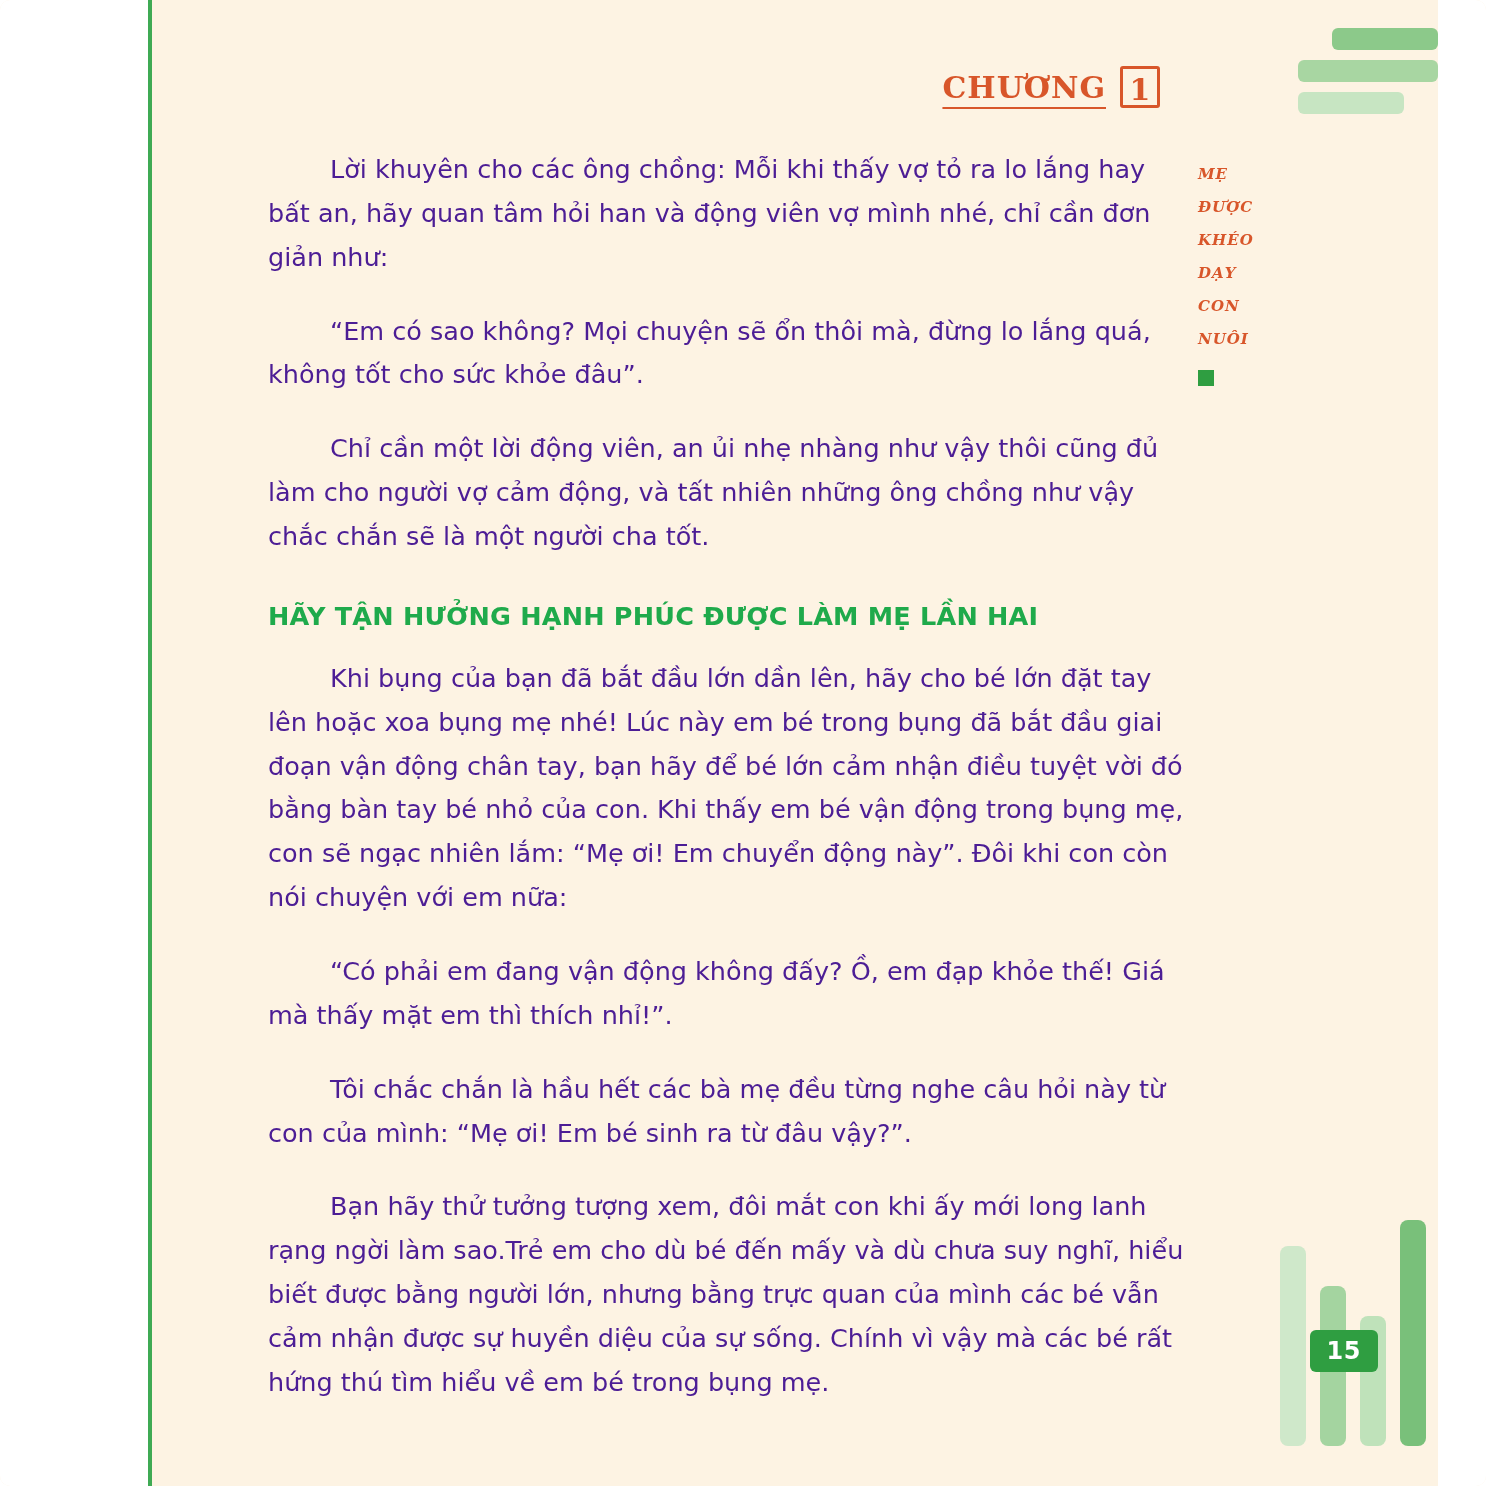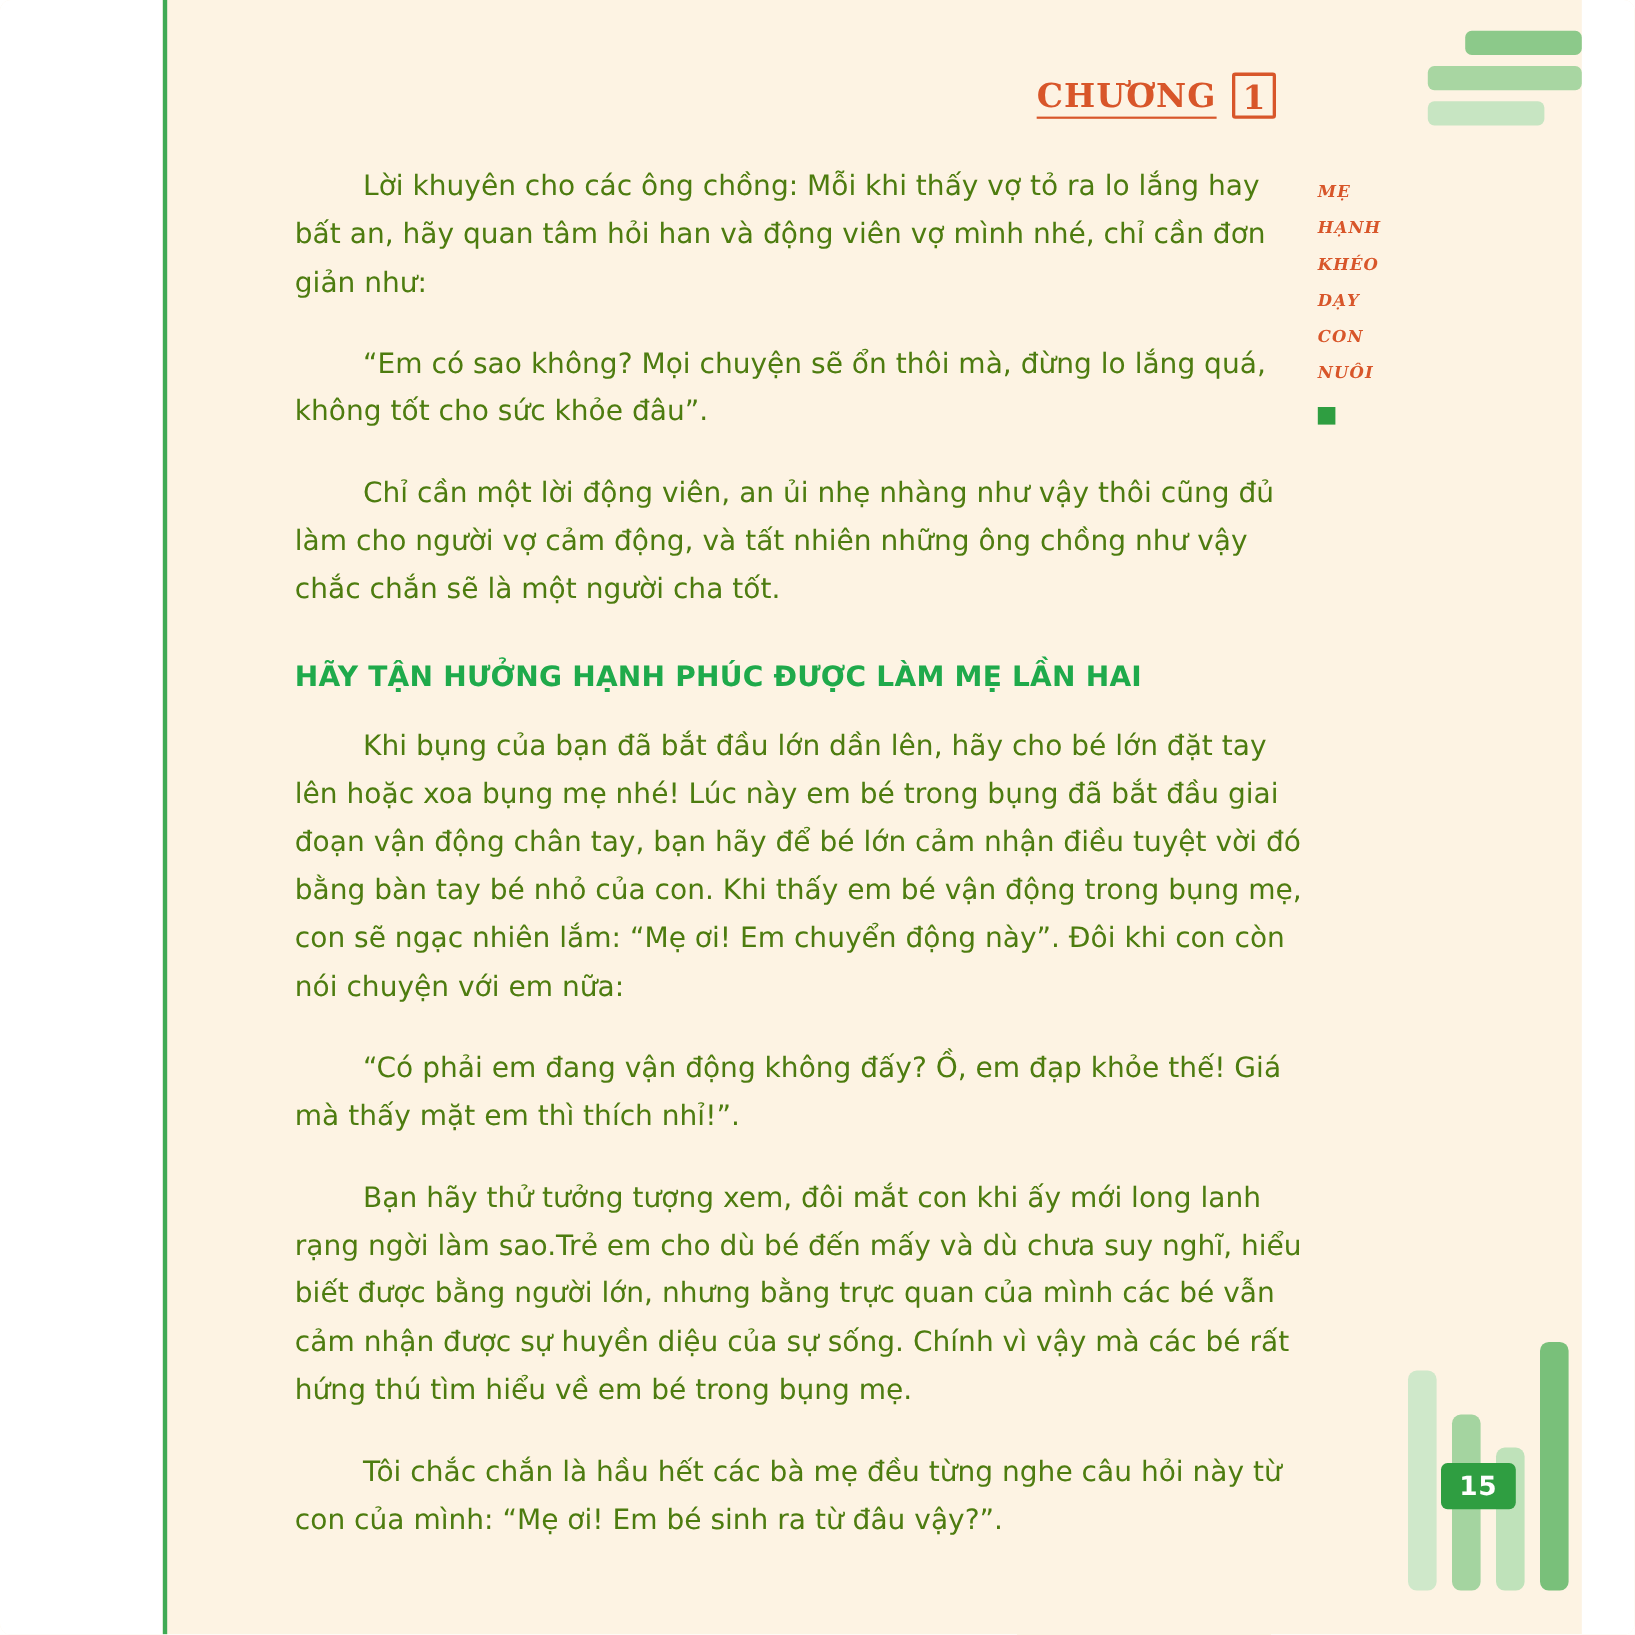--- a/index.html
+++ b/index.html
@@ -141,21 +141,21 @@
   .content {
     position: absolute;
     left: 268px;
     top: 148px;
     width: 920px;
   }
   p.para {
     margin: 0 0 30px 0;
     font-size: 25.5px;
     line-height: 1.72;
-    color: #4d7c0f;
+    color: #4c1d95;
     text-indent: 62px;
     text-align: left;
     font-family: "DejaVu Sans", "Liberation Sans", sans-serif;
   }
   h2.section-heading {
     margin: 42px 0 26px 0;
     font-size: 25.5px;
     font-weight: bold;
     color: #1faa4b;
     letter-spacing: 0.2px;
@@ -193,39 +193,39 @@
     <div class="bar bar3"></div>
   </div>
 
   <div class="chapter-header">
     <span class="chapter-word">CHƯƠNG</span>
     <span class="chapter-number">1</span>
   </div>
 
   <div class="side-title">
     <div>MẸ</div>
-    <div>HẠNH</div>
+    <div>ĐƯỢC</div>
     <div>KHÉO</div>
     <div>DẠY</div>
     <div>CON</div>
     <div>NUÔI</div>
     <span class="sq"></span>
   </div>
 
   <div class="content">
     <p class="para">Lời khuyên cho các ông chồng: Mỗi khi thấy vợ tỏ ra lo lắng hay bất an, hãy quan tâm hỏi han và động viên vợ mình nhé, chỉ cần đơn giản như:</p>
     <p class="para">“Em có sao không? Mọi chuyện sẽ ổn thôi mà, đừng lo lắng quá, không tốt cho sức khỏe đâu”.</p>
     <p class="para">Chỉ cần một lời động viên, an ủi nhẹ nhàng như vậy thôi cũng đủ làm cho người vợ cảm động, và tất nhiên những ông chồng như vậy chắc chắn sẽ là một người cha tốt.</p>
 
     <h2 class="section-heading">HÃY TẬN HƯỞNG HẠNH PHÚC ĐƯỢC LÀM MẸ LẦN HAI</h2>
 
     <p class="para">Khi bụng của bạn đã bắt đầu lớn dần lên, hãy cho bé lớn đặt tay lên hoặc xoa bụng mẹ nhé! Lúc này em bé trong bụng đã bắt đầu giai đoạn vận động chân tay, bạn hãy để bé lớn cảm nhận điều tuyệt vời đó bằng bàn tay bé nhỏ của con. Khi thấy em bé vận động trong bụng mẹ, con sẽ ngạc nhiên lắm: “Mẹ ơi! Em chuyển động này”. Đôi khi con còn nói chuyện với em nữa:</p>
     <p class="para">“Có phải em đang vận động không đấy? Ồ, em đạp khỏe thế! Giá mà thấy mặt em thì thích nhỉ!”.</p>
+    <p class="para">Tôi chắc chắn là hầu hết các bà mẹ đều từng nghe câu hỏi này từ con của mình: “Mẹ ơi! Em bé sinh ra từ đâu vậy?”.</p>
     <p class="para">Bạn hãy thử tưởng tượng xem, đôi mắt con khi ấy mới long lanh rạng ngời làm sao.Trẻ em cho dù bé đến mấy và dù chưa suy nghĩ, hiểu biết được bằng người lớn, nhưng bằng trực quan của mình các bé vẫn cảm nhận được sự huyền diệu của sự sống. Chính vì vậy mà các bé rất hứng thú tìm hiểu về em bé trong bụng mẹ.</p>
-    <p class="para">Tôi chắc chắn là hầu hết các bà mẹ đều từng nghe câu hỏi này từ con của mình: “Mẹ ơi! Em bé sinh ra từ đâu vậy?”.</p>
   </div>
 
   <div class="deco-bottom">
     <div class="vbar v1"></div>
     <div class="vbar v2"></div>
     <div class="vbar v3"></div>
     <div class="vbar v4"></div>
   </div>
 
   <div class="page-number">15</div>

